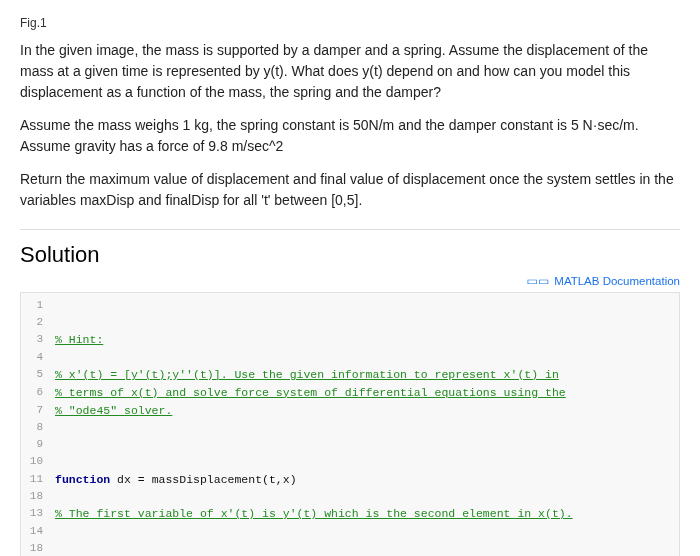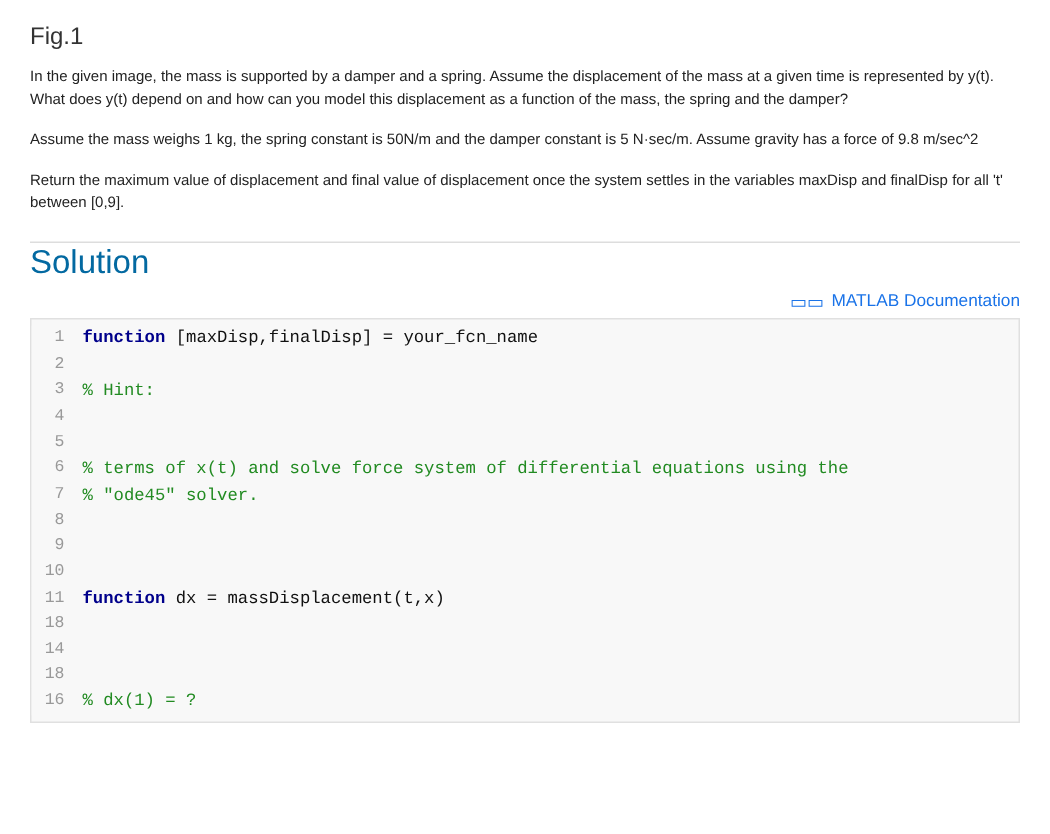--- a/index.html
+++ b/index.html
@@ -6,36 +6,37 @@
     body {
       font-family: Arial, sans-serif;
       font-size: 13px;
       background: #fff;
       color: #222;
       width: 700px;
       min-height: 556px;
       padding: 16px 20px;
     }
     .fig-label {
-      font-size: 16px;
+      font-size: 12px;
       color: #333;
       margin-bottom: 10px;
     }
     .problem-text {
-      font-size: 10px;
+      font-size: 14px;
       line-height: 1.5;
       margin-bottom: 12px;
       color: #222;
     }
     .section-title {
       font-size: 22px;
       font-weight: normal;
-      color: #0369a1;
+      color: #000000;
       margin: 18px 0 6px 0;
       border-top: 1px solid #ddd;
+      padding-top: 12px;
     }
     .matlab-doc-link {
       display: flex;
       justify-content: flex-end;
       align-items: center;
       margin-bottom: 4px;
       font-size: 11.5px;
       color: #1a73e8;
       gap: 5px;
     }
@@ -64,56 +65,56 @@
       user-select: none;
       font-size: 11px;
       background: #f8f8f8;
     }
     .line-content {
       padding-left: 4px;
       color: #111;
       white-space: pre;
     }
     .kw { color: #00008b; font-weight: bold; }
-    .cm { color: #228b22; }
+    .cm { color: #228b22; text-decoration: underline; }
   </style>
 </head>
 <body>
 
 <div class="fig-label">Fig.1</div>
 
 <p class="problem-text">In the given image, the mass is supported by a damper and a spring. Assume the displacement of the mass at a given time is represented by y(t). What does y(t) depend on and how can you model this displacement as a function of the mass, the spring and the damper?</p>
 <p class="problem-text">Assume the mass weighs 1 kg, the spring constant is 50N/m and the damper constant is 5 N·sec/m. Assume gravity has a force of 9.8 m/sec^2</p>
-<p class="problem-text">Return the maximum value of displacement and final value of displacement once the system settles in the variables maxDisp and finalDisp for all 't' between [0,9].</p>
+<p class="problem-text">Return the maximum value of displacement and final value of displacement once the system settles in the variables maxDisp and finalDisp for all 't' between [0,5].</p>
 
 <div class="section-title">Solution</div>
 
 <div class="matlab-doc-link">
   <span class="doc-icon">▭▭</span>
   <span>MATLAB Documentation</span>
 </div>
 
 <div class="code-block" id="code-container">
 <div class="code-line">
       <span class="line-num">1</span>
-      <span class="line-content"><span class="kw">function</span> [maxDisp,finalDisp] = your_fcn_name</span>
     </div>
     <div class="code-line">
       <span class="line-num">2</span>
       <span class="line-content"></span>
     </div>
     <div class="code-line">
       <span class="line-num">3</span>
       <span class="line-content"><span class="cm">% Hint:</span></span>
     </div>
     <div class="code-line">
       <span class="line-num">4</span>
     </div>
     <div class="code-line">
       <span class="line-num">5</span>
+      <span class="line-content"><span class="cm">% x'(t) = [y'(t);y''(t)]. Use the given information to represent x'(t) in</span></span>
     </div>
     <div class="code-line">
       <span class="line-num">6</span>
       <span class="line-content"><span class="cm">% terms of x(t) and solve force system of differential equations using the</span></span>
     </div>
     <div class="code-line">
       <span class="line-num">7</span>
       <span class="line-content"><span class="cm">% "ode45" solver.</span></span>
     </div>
     <div class="code-line">
@@ -130,20 +131,24 @@
     </div>
     <div class="code-line">
       <span class="line-num">11</span>
       <span class="line-content"><span class="kw">function</span> dx = massDisplacement(t,x)</span>
     </div>
     <div class="code-line">
       <span class="line-num">18</span>
       <span class="line-content"></span>
     </div>
     <div class="code-line">
+      <span class="line-num">13</span>
+      <span class="line-content"><span class="cm">% The first variable of x'(t) is y'(t) which is the second element in x(t).</span></span>
+    </div>
+    <div class="code-line">
       <span class="line-num">14</span>
     </div>
     <div class="code-line">
       <span class="line-num">18</span>
       <span class="line-content"></span>
     </div>
     <div class="code-line">
       <span class="line-num">16</span>
       <span class="line-content"><span class="cm">% dx(1) = ?</span></span>
     </div>

